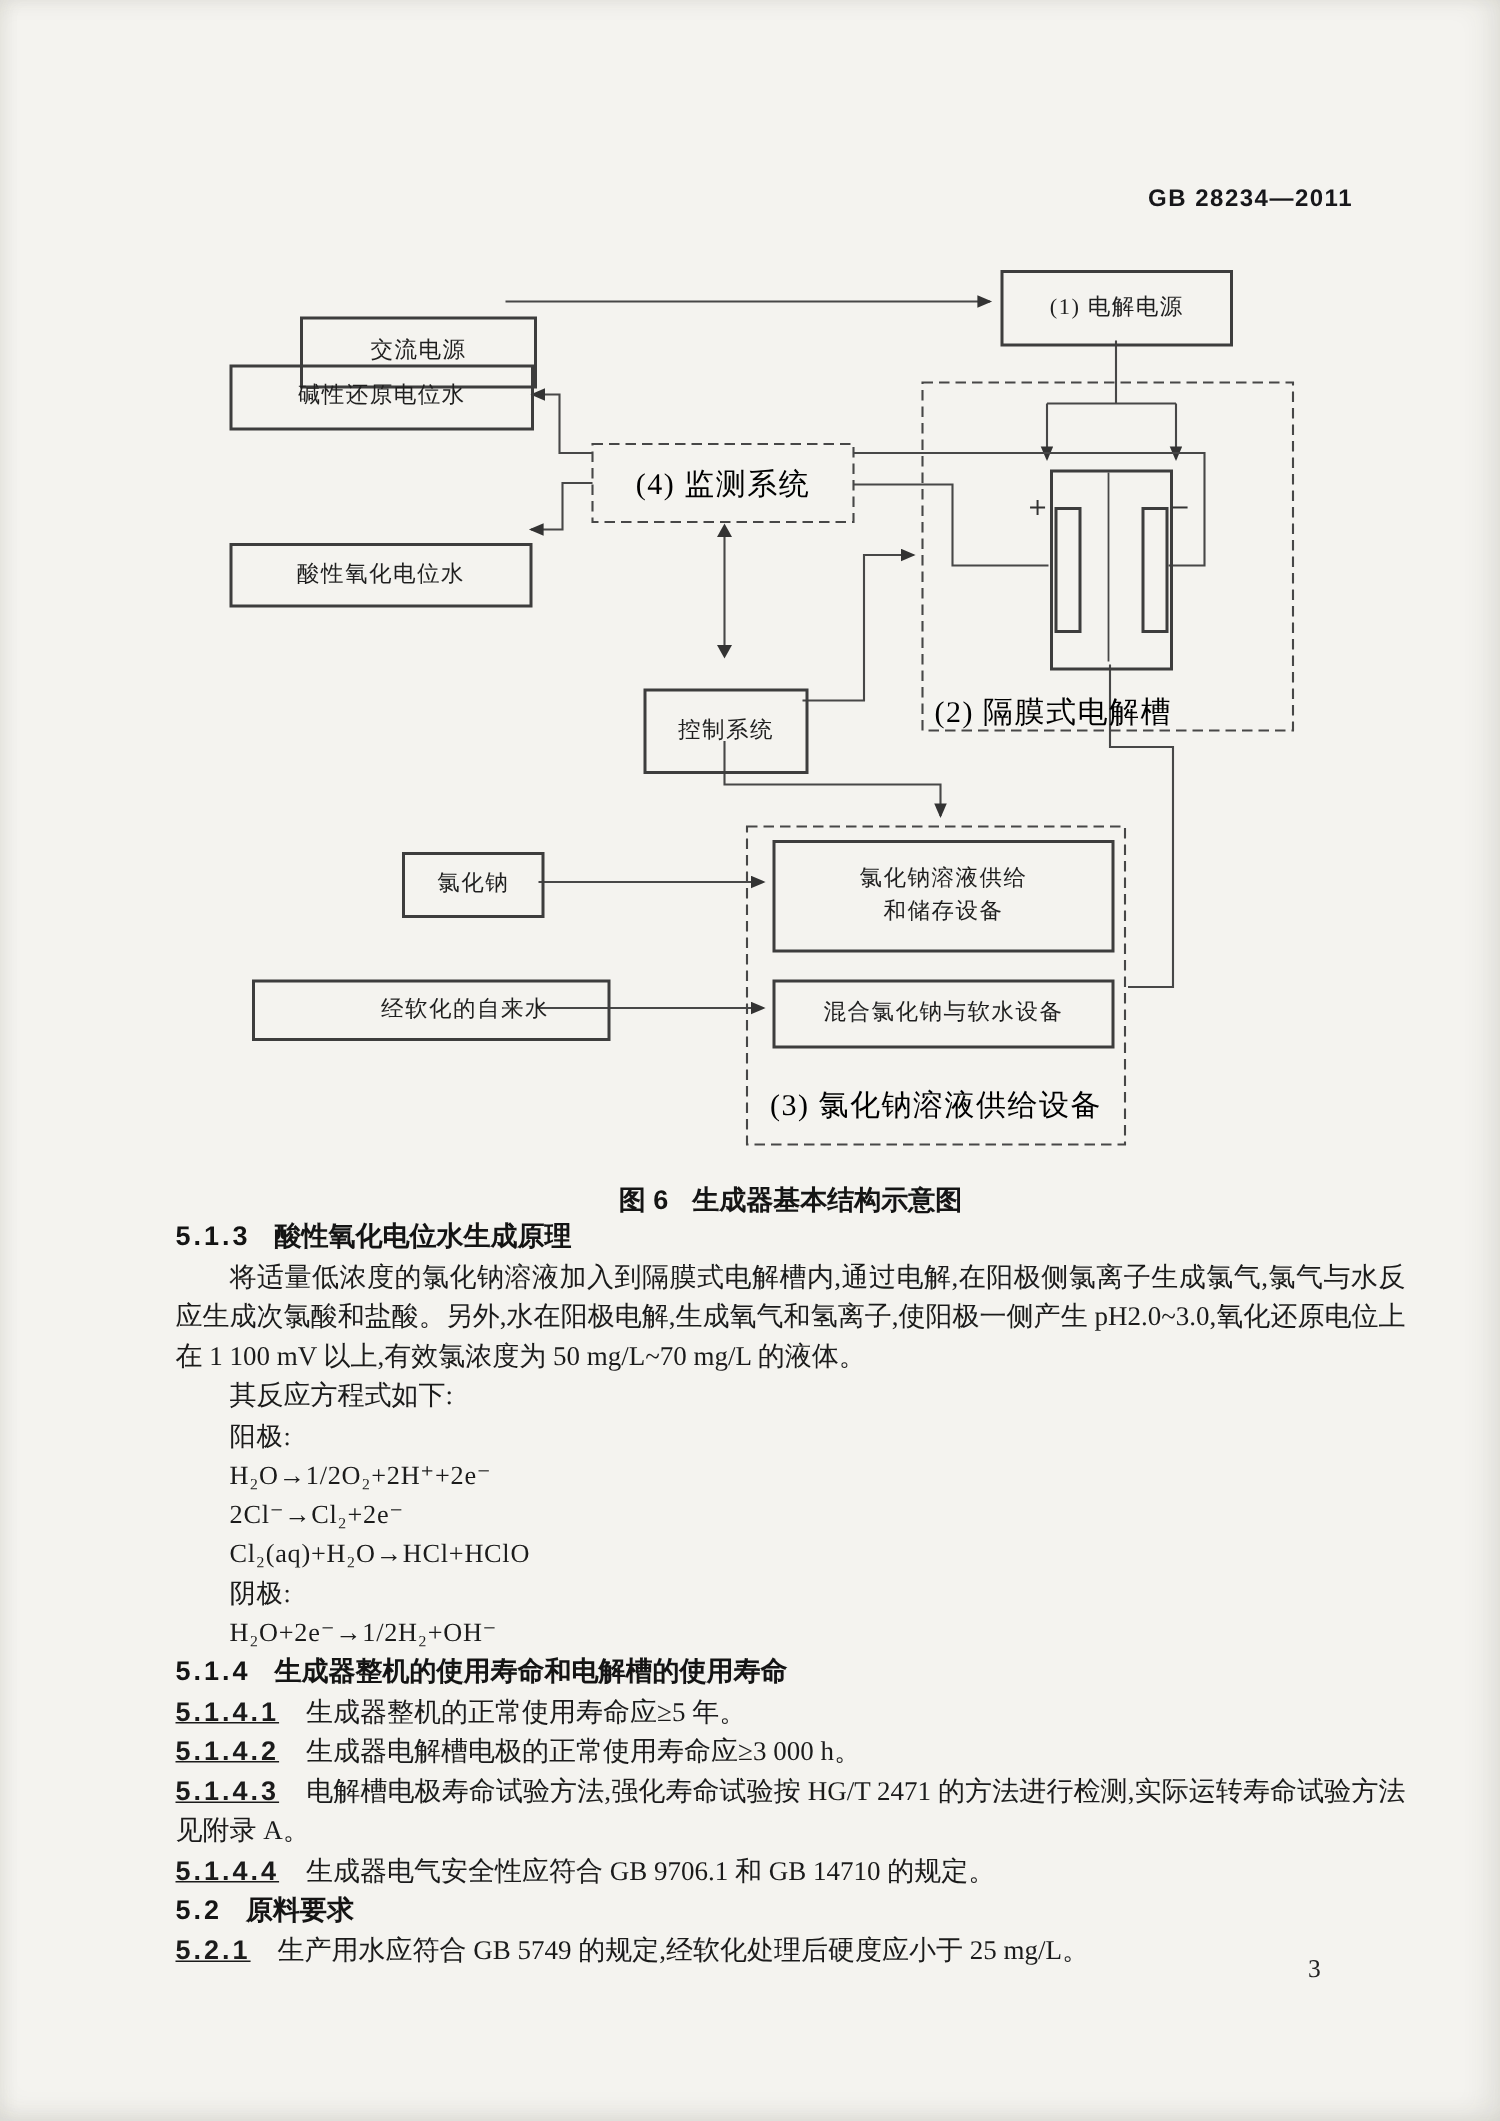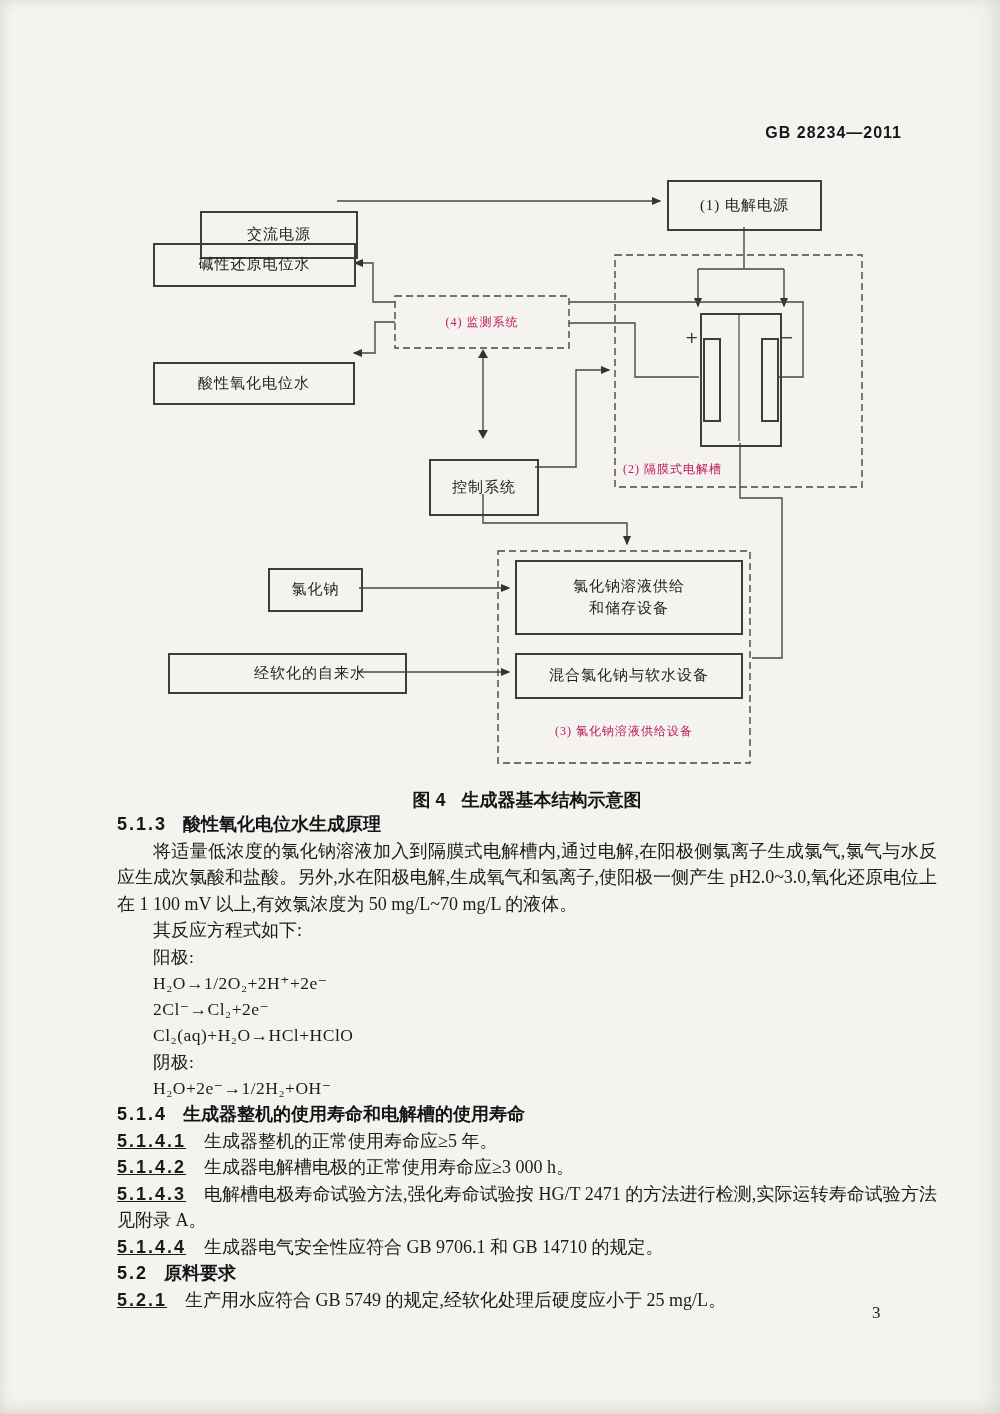--- a/index.html
+++ b/index.html
@@ -21,21 +21,21 @@
   }
   
   .diagram{position:absolute;left:0;top:0;width:1000px;height:790px;}
   .wires{position:absolute;left:0;top:0;}
   .dbox{
     position:absolute;border:2px solid #3d3d3d;background:transparent;
     display:flex;align-items:center;justify-content:center;text-align:center;
     font-size:15px;color:#1f1f1f;letter-spacing:1px;line-height:1.45;
   }
   .glabel{
-    position:absolute;font-size:12px;color:#be185d;letter-spacing:1px;white-space:nowrap;
+    position:absolute;font-size:20px;color:#000000;letter-spacing:1px;white-space:nowrap;
   }
   .sign{position:absolute;font-size:16px;color:#333;font-family:"DejaVu Sans",sans-serif;}
   
   .caption{
     position:absolute;left:117px;top:788px;width:820px;text-align:center;
     font-family:"Liberation Sans","DejaVu Sans",sans-serif;font-weight:bold;
     font-size:18px;color:#151515;
   }
   .caption .cap-num{margin-right:16px;}
   .textblock{position:absolute;left:117px;top:811px;width:820px;font-size:18px;color:#1b1b1b;}
@@ -137,21 +137,21 @@
       <span>氯化钠溶液供给</span>
       <span>和储存设备</span>
     </div>
     <div class="dbox" style="left:515px;top:653px;width:224px;height:42px;">
         <span>混合氯化钠与软水设备</span>
       </div>
     <div class="glabel" style="left:498px;top:723px;width:252px;text-align:center;">(3) 氯化钠溶液供给设备</div>
   </div>
 
   <div class="caption">
-    <span class="cap-num">图 4</span><span>生成器基本结构示意图</span>
+    <span class="cap-num">图 6</span><span>生成器基本结构示意图</span>
   </div>
 
   <div class="textblock">
     <div class="h-row">
       <span class="num">5.1.3</span><span>酸性氧化电位水生成原理</span>
     </div>
     <div class="para">将适量低浓度的氯化钠溶液加入到隔膜式电解槽内,通过电解,在阳极侧氯离子生成氯气,氯气与水反应生成次氯酸和盐酸。另外,水在阳极电解,生成氧气和氢离子,使阳极一侧产生 pH2.0~3.0,氧化还原电位上在 1 100 mV 以上,有效氯浓度为 50 mg/L~70 mg/L 的液体。</div>
     <div class="para">其反应方程式如下:</div>
     <div class="eq">阳极:</div>
     <div class="eq">H₂O→1/2O₂+2H⁺+2e⁻</div>

